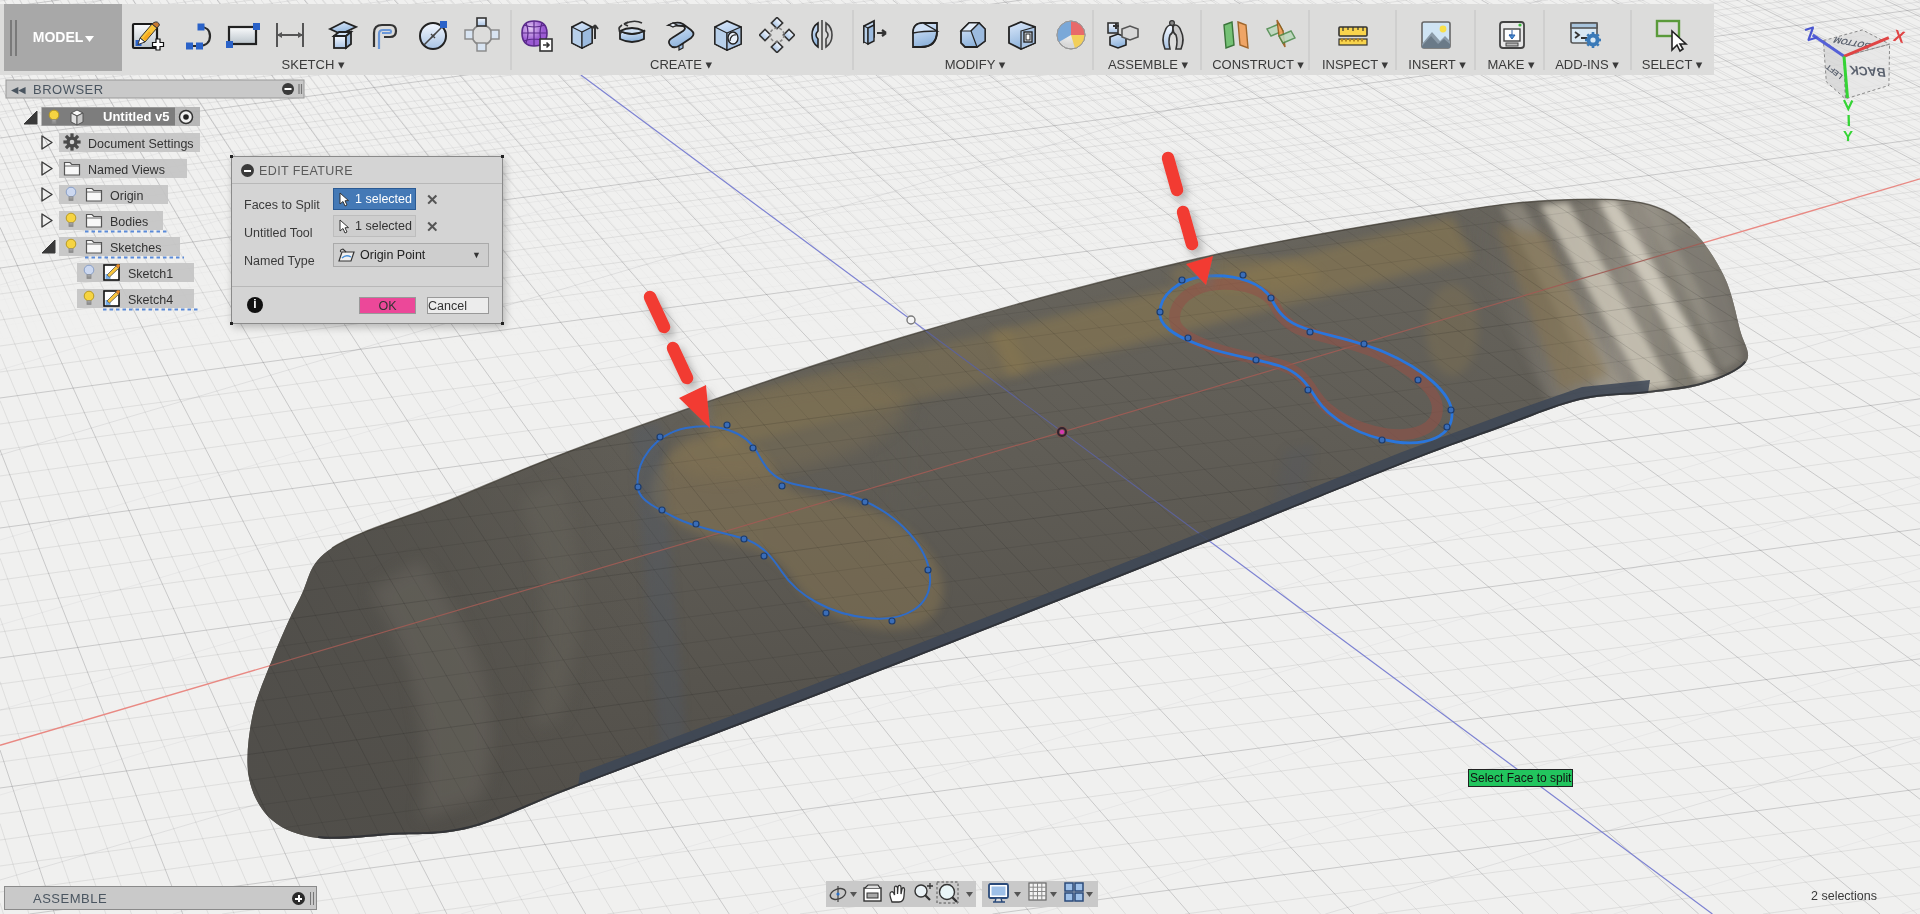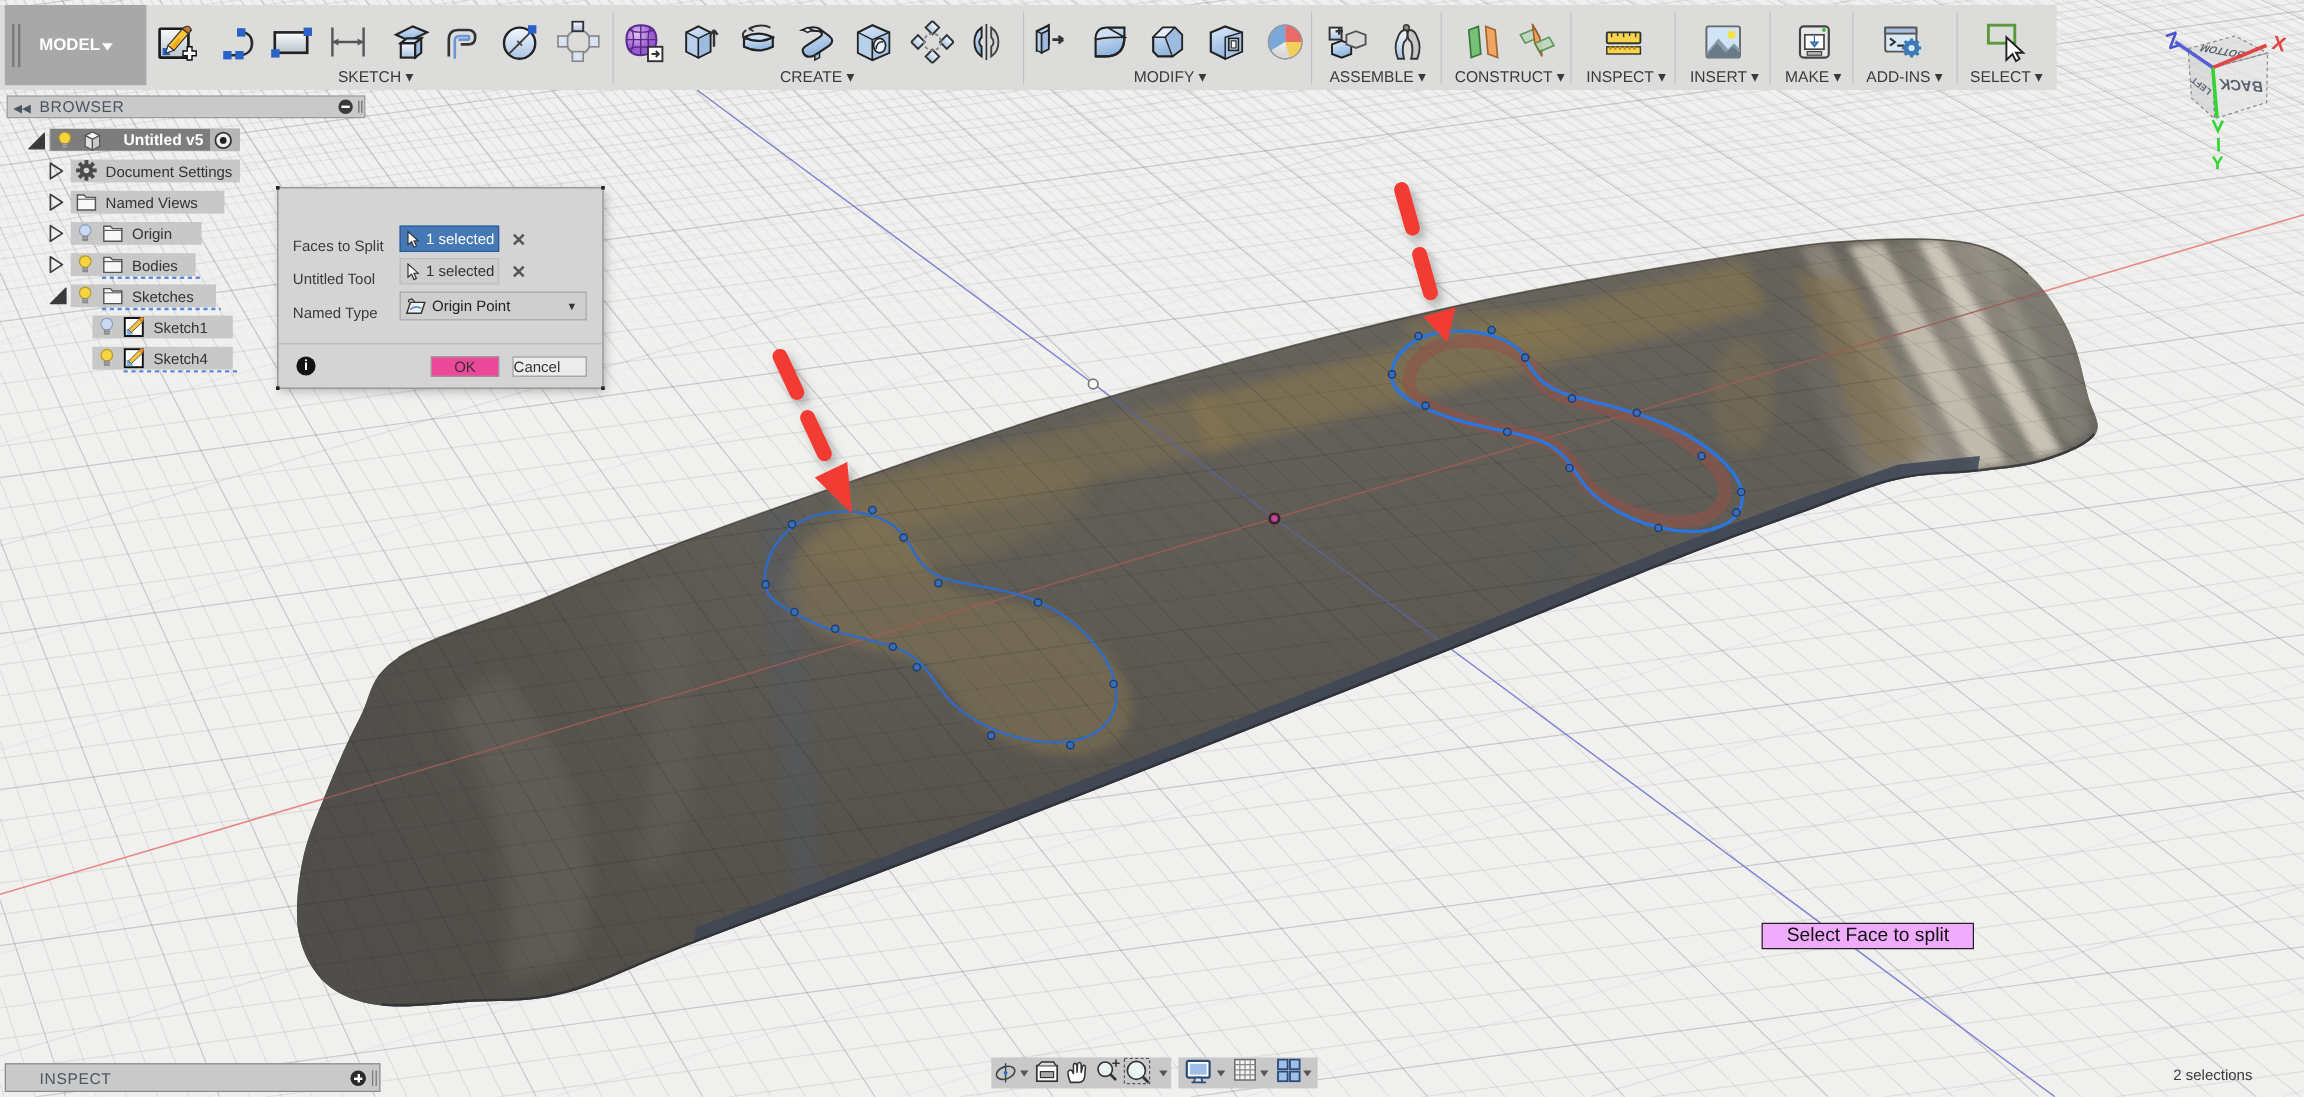--- a/index.html
+++ b/index.html
@@ -1165,20 +1165,25 @@
 <text x="128" y="303.5" font-size="12.5" fill="#333">Sketch4</text>
 <line x1="103" y1="309.5" x2="198" y2="309.5" stroke="#5a8ad8" stroke-width="2" stroke-dasharray="3.5,3"></line>
 </g>
   </svg>
 
 <div style="position:absolute;left:231px;top:156px;width:272px;height:168px;background:#d4d4d4;border:1px solid #8a8a8a;box-shadow:2px 3px 8px rgba(0,0,0,0.25);font-family:'Liberation Sans',sans-serif">
  <div style="position:absolute;left:-2px;top:-2px;width:3px;height:3px;background:#222"></div>
  <div style="position:absolute;right:-2px;top:-2px;width:3px;height:3px;background:#222"></div>
  <div style="position:absolute;left:-2px;bottom:-2px;width:3px;height:3px;background:#222"></div>
  <div style="position:absolute;right:-2px;bottom:-2px;width:3px;height:3px;background:#222"></div>
+ <div style="height:27px;border-bottom:1px solid #b8b8b8;position:relative">
+   <div style="position:absolute;left:9px;top:7px;width:13px;height:13px;border-radius:50%;background:#3a3a3a"></div>
+   <div style="position:absolute;left:12px;top:12.5px;width:7px;height:2px;background:#fff"></div>
+   <div style="position:absolute;left:27px;top:7px;font-size:12.5px;color:#5a5a5a;letter-spacing:0.4px">EDIT FEATURE</div>
+ </div>
  <div style="position:absolute;left:12px;top:41px;font-size:12.5px;color:#3a3a3a">Faces to Split</div>
  <div style="position:absolute;left:101px;top:31px;width:83px;height:22px;background:#4479b6;border:1px solid #2a5a94;color:#fff;font-size:12.5px;line-height:21px">
    <svg width="13" height="15" style="position:absolute;left:4px;top:3px" viewBox="0 0 13 15">
         <path d="M2,1 L2,12 L5,9.5 L7,14 L9,13 L7,8.8 L10.5,8.6 Z" fill="#fff" stroke="#333" stroke-width="1"></path>
       </svg>
    <span style="margin-left:21px">1 selected</span>
  </div>
  <div style="position:absolute;left:194px;top:34px;font-size:15px;color:#555;font-weight:bold">✕</div>
  <div style="position:absolute;left:12px;top:69px;font-size:12.5px;color:#3a3a3a">Untitled Tool</div>
  <div style="position:absolute;left:101px;top:58px;width:83px;height:22px;background:#cecece;border:1px solid #bdbdbd;color:#333;font-size:12.5px;line-height:21px">
@@ -1198,21 +1203,21 @@
    <span style="margin-left:26px">Origin Point</span>
    <span style="position:absolute;right:7px;top:0px;font-size:9px;color:#333">▼</span>
  </div>
  <div style="position:absolute;left:0;top:129px;width:100%;border-top:1px solid #b8b8b8"></div>
  <div style="position:absolute;left:15px;top:140px;width:16px;height:16px;border-radius:50%;background:#111;color:#fff;font-size:12px;font-weight:bold;text-align:center;line-height:15px;font-family:'Liberation Sans',sans-serif">i</div>
  <div style="position:absolute;left:127px;top:140px;width:57px;height:17px;background:#ec4899;border:1px solid #999;font-size:12.5px;color:#333;text-align:center;line-height:16px">OK</div>
  <div style="position:absolute;left:195px;top:140px;width:62px;height:17px;background:#ececec;border:1px solid #999;font-size:12.5px;color:#333;text-align:left;line-height:16px">Cancel</div>
 </div>
 
 <div style="position:absolute;left:4px;top:886px;width:313px;height:24px;background:#c9c9c9;border:1px solid #8a8a8a;font-family:'Liberation Sans',sans-serif">
- <div style="position:absolute;left:28px;top:4px;font-size:13px;color:#4a5560;letter-spacing:0.5px">INSPECT</div>
+ <div style="position:absolute;left:28px;top:4px;font-size:13px;color:#4a5560;letter-spacing:0.5px">ASSEMBLE</div>
  <div style="position:absolute;left:287px;top:5px;width:13px;height:13px;border-radius:50%;background:#2a2a2a"></div>
  <div style="position:absolute;left:290px;top:10.5px;width:7px;height:2px;background:#fff"></div>
  <div style="position:absolute;left:293px;top:7.5px;width:2px;height:7px;background:#fff"></div>
  <div style="position:absolute;left:305px;top:5px;width:1px;height:13px;background:#777"></div>
  <div style="position:absolute;left:308px;top:5px;width:1px;height:13px;background:#777"></div>
 </div>
 
 <svg width="280" height="34" viewBox="0 0 280 34" style="position:absolute;left:826px;top:881px">
  <rect x="0" y="0" width="150" height="26" fill="#c9c9c9"></rect>
  <rect x="156" y="0" width="116" height="26" fill="#c9c9c9"></rect>
@@ -1254,14 +1259,14 @@
  <path d="M224,11 l7,0 l-3.5,5 Z" fill="#555"></path>
  <g transform="translate(239,2)">
       <rect x="0" y="0" width="8" height="8" fill="#9ec0e8" stroke="#2a4a7a" stroke-width="1.5"></rect>
       <rect x="10" y="0" width="8" height="8" fill="#9ec0e8" stroke="#2a4a7a" stroke-width="1.5"></rect>
       <rect x="0" y="10" width="8" height="8" fill="#9ec0e8" stroke="#2a4a7a" stroke-width="1.5"></rect>
       <rect x="10" y="10" width="8" height="8" fill="#9ec0e8" stroke="#2a4a7a" stroke-width="1.5"></rect>
     </g>
  <path d="M260,11 l7,0 l-3.5,5 Z" fill="#555"></path>
 </svg>
 
-<div style="position:absolute;left:1468px;top:769px;padding:1px 20px;background:#f0abfc;border:1px solid #222;font-size:16px;font-family:'Liberation Sans',sans-serif;color:#111">Select Face to split</div>
+<div style="position:absolute;left:1468px;top:769px;padding:1px 1px;background:#22c55e;border:1px solid #222;font-size:12px;font-family:'Liberation Sans',sans-serif;color:#111">Select Face to split</div>
 <div style="position:absolute;left:1811px;top:889px;font-size:12.5px;font-weight:normal;font-family:'Liberation Sans',sans-serif;color:#3a3a3a">2 selections</div>
 
 </body></html>

